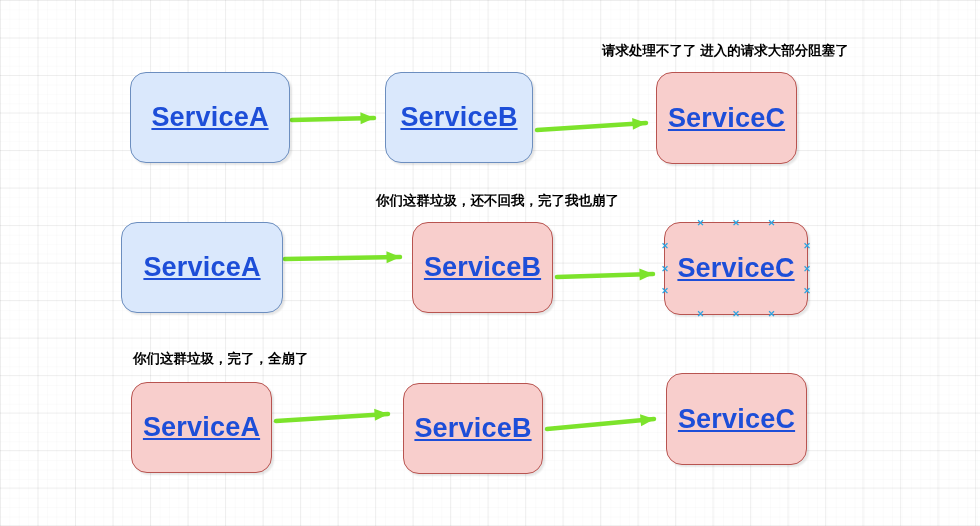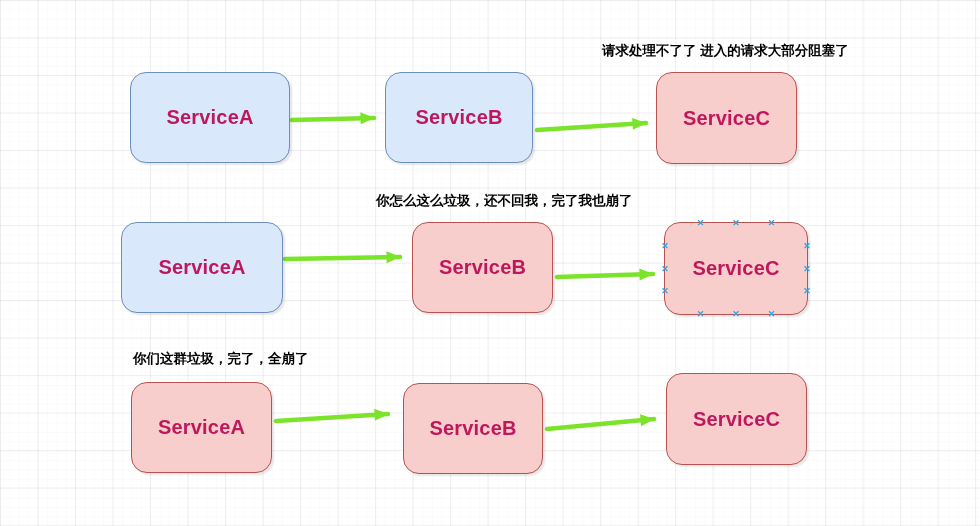--- a/index.html
+++ b/index.html
@@ -42,24 +42,25 @@
   }
   .node.healthy {
     background: #dae8fc;
     border: 1.5px solid #6c8ebf;
   }
   .node.failed {
     background: #f8cecc;
     border: 1.5px solid #b85450;
   }
   .node-label {
-    font-size: 20px;
+    font-size: 27px;
     font-weight: 700;
-    color: #be185d;
+    color: #1d4ed8;
     letter-spacing: 0.2px;
+    text-decoration: underline;
   }
 
   .annotation {
     position: absolute;
     font-size: 13.5px;
     font-weight: 700;
     color: #000000;
     white-space: nowrap;
     text-align: right;
   }
@@ -87,21 +88,21 @@
     </defs>
     <line class="edge" x1="292" y1="120" x2="374" y2="118" marker-end="url(#ah)"></line>
     <line class="edge" x1="537" y1="130" x2="646" y2="123" marker-end="url(#ah)"></line>
     <line class="edge" x1="285" y1="259" x2="400" y2="257" marker-end="url(#ah)"></line>
     <line class="edge" x1="557" y1="277" x2="653" y2="274" marker-end="url(#ah)"></line>
     <line class="edge" x1="276" y1="421" x2="388" y2="414" marker-end="url(#ah)"></line>
     <line class="edge" x1="547" y1="429" x2="654" y2="419" marker-end="url(#ah)"></line>
   </svg>
 
   <div class="annotation" style="left:602px;top:42px">请求处理不了了 进入的请求大部分阻塞了</div>
-  <div class="annotation" style="left:376px;top:192px">你怎么这么垃圾，还不回我，完了我也崩了</div>
+  <div class="annotation" style="left:376px;top:192px">你们这群垃圾，还不回我，完了我也崩了</div>
   <div class="annotation" style="left:133px;top:350px">你们这群垃圾，完了，全崩了</div>
 
   <div class="node healthy" style="left:130px;top:72px;width:160px;height:91px">
     <span class="node-label">ServiceA</span>
   </div>
   <div class="node healthy" style="left:385px;top:72px;width:148px;height:91px">
     <span class="node-label">ServiceB</span>
   </div>
   <div class="node failed" style="left:656px;top:72px;width:141px;height:92px">
     <span class="node-label">ServiceC</span>

